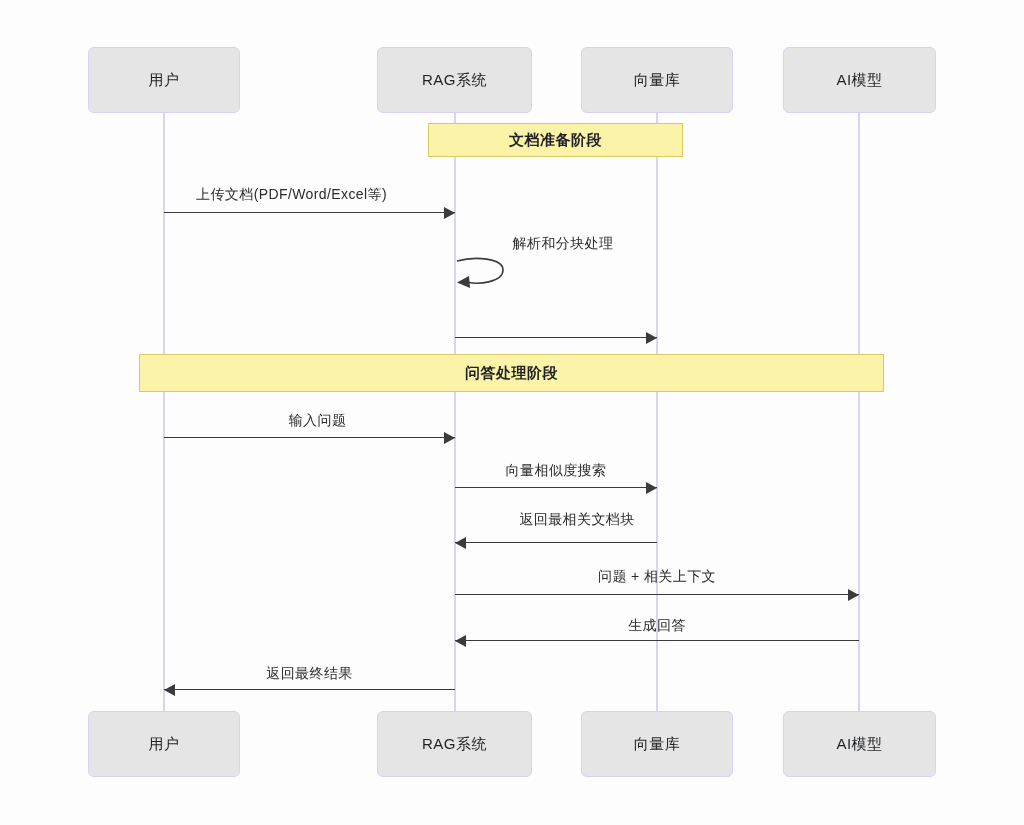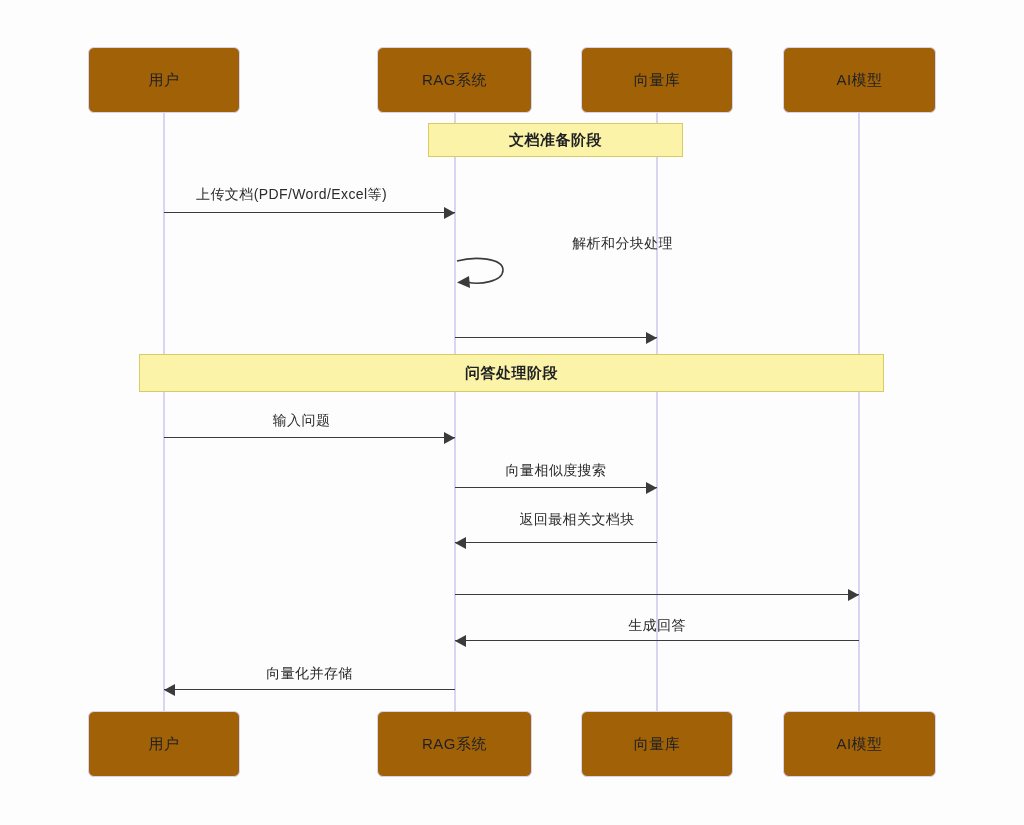--- a/index.html
+++ b/index.html
@@ -17,21 +17,21 @@
   #diagram {
     position: absolute;
     left: 0;
     top: 0;
     width: 1024px;
     height: 825px;
   }
   .actor-box {
     position: absolute;
     box-sizing: border-box;
-    background: #a16207;
+    background: #e5e5e5;
     border: 1px solid #d5d2f5;
     border-radius: 6px;
     display: flex;
     align-items: center;
     justify-content: center;
     font-size: 15px;
     color: #1f2023;
     letter-spacing: 0.5px;
   }
   .lifeline {
@@ -128,33 +128,34 @@
     </div>
     <div class="msg-line" style="left: 164px; width: 291px; top: 212px;"></div>
     <div class="arrow-head right" style="top: 207px; left: 444px;"></div>
     <div class="msg-label" style="left: 164px; width: 255px; top: 186px;">上传文档(PDF/Word/Excel等)</div>
     <div class="self-loop" style="left: 455px; top: 256px;">
       <svg width="60" height="34" viewBox="0 0 60 34">
         <path d="M2 5 C 20 0, 48 2, 48 14 C 48 26, 24 29, 12 26" fill="none" stroke="#3b3b3b" stroke-width="1.6"></path>
         <path d="M14 20 L 2 26.5 L 15 32 Z" fill="#3b3b3b"></path>
       </svg>
     </div>
-    <div class="msg-label" style="left: 395px; width: 220px; top: 235px; text-align: right; padding-left: 58px;">解析和分块处理</div>
+    <div class="msg-label" style="left: 395px; width: 220px; top: 235px; text-align: center; padding-left: 58px;">解析和分块处理</div>
     <div class="msg-line" style="left: 455px; width: 202px; top: 337px;"></div>
     <div class="arrow-head right" style="top: 332px; left: 646px;"></div>
     <div class="msg-line" style="left: 164px; width: 291px; top: 437px;"></div>
     <div class="arrow-head right" style="top: 432px; left: 444px;"></div>
-    <div class="msg-label" style="left: 156px; width: 291px; top: 412px;">输入问题</div>
+    <div class="msg-label" style="left: 172px; width: 291px; top: 412px;">输入问题</div>
     <div class="msg-line" style="left: 455px; width: 202px; top: 487px;"></div>
     <div class="arrow-head right" style="top: 482px; left: 646px;"></div>
     <div class="msg-label" style="left: 455px; width: 202px; top: 462px;">向量相似度搜索</div>
     <div class="msg-line" style="left: 455px; width: 202px; top: 542px;"></div>
     <div class="arrow-head left" style="top: 537px; left: 455px;"></div>
     <div class="msg-label" style="left: 455px; width: 244px; top: 511px;">返回最相关文档块</div>
     <div class="msg-line" style="left: 455px; width: 404px; top: 594px;"></div>
     <div class="arrow-head right" style="top: 589px; left: 848px;"></div>
+    <div class="msg-label" style="left: 455px; width: 404px; top: 568px;">问题 + 相关上下文</div>
     <div class="msg-line" style="left: 455px; width: 404px; top: 640px;"></div>
     <div class="arrow-head left" style="top: 635px; left: 455px;"></div>
     <div class="msg-label" style="left: 455px; width: 404px; top: 617px;">生成回答</div>
     <div class="msg-line" style="left: 164px; width: 291px; top: 689px;"></div>
     <div class="arrow-head left" style="top: 684px; left: 164px;"></div>
-    <div class="msg-label" style="left: 164px; width: 291px; top: 665px;">向量化并存储</div>
+    <div class="msg-label" style="left: 164px; width: 291px; top: 665px;">返回最终结果</div>
   </div>
 
 </body></html>

